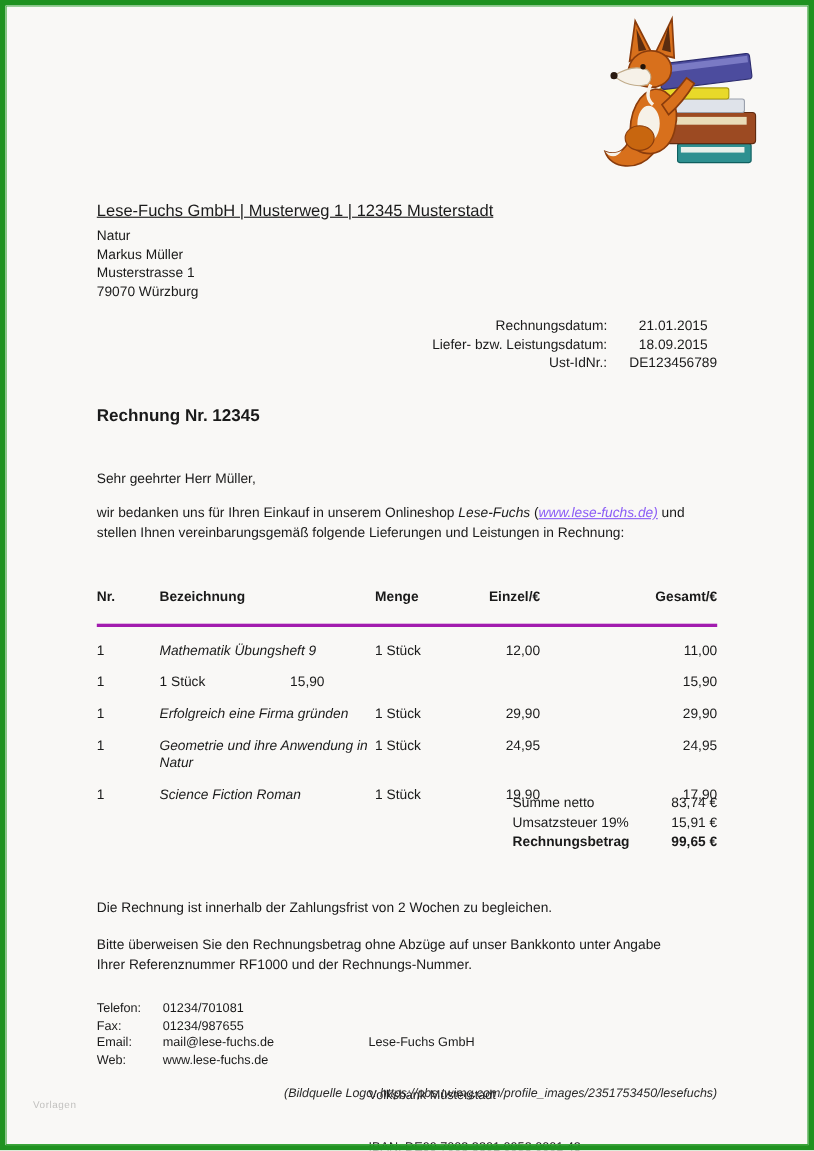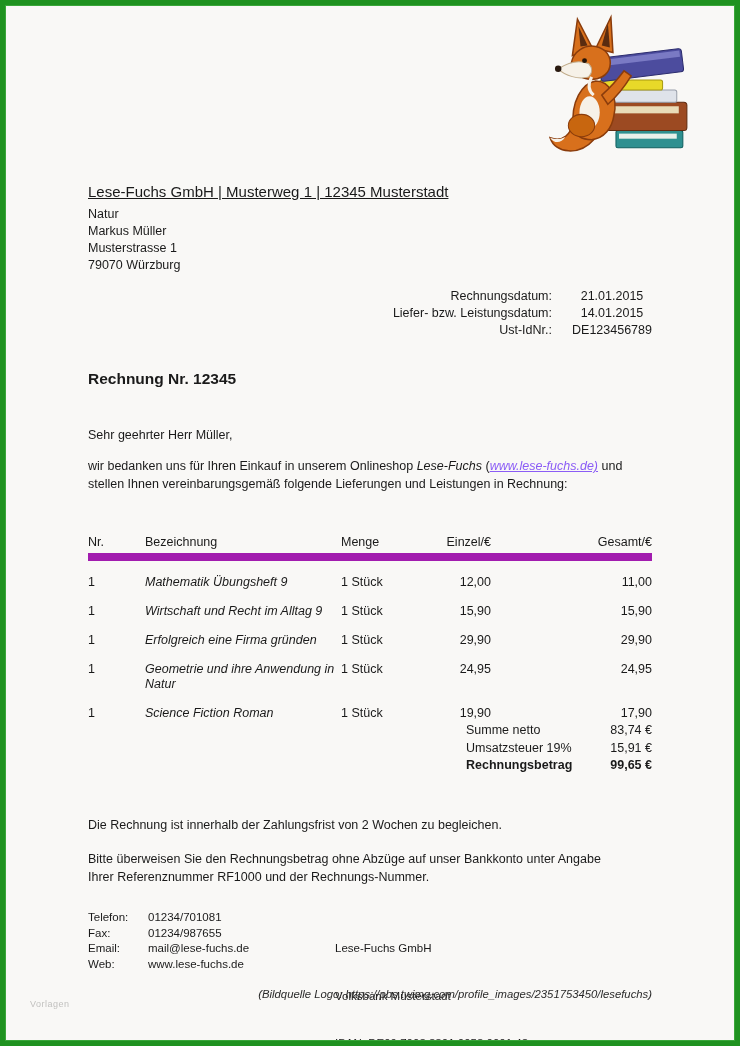--- a/index.html
+++ b/index.html
@@ -83,23 +83,23 @@
   .itable {
     position: absolute;
     left: 88px;
     top: 535px;
     width: 564px;
     font-size: 12.5px;
     line-height: 15px;
   }
   .t-head {
     display: flex;
-    font-weight: normal;
-    border-bottom: 8px solid #a21caf;
-    padding-bottom: 3px;
+    font-weight: bold;
+    border-bottom: 3px solid #a21caf;
+    padding-bottom: 17px;
   }
   .t-row { display: flex; margin-top: 14px; }
   .c-nr    { width: 57px; }
   .c-name  { width: 196px; }
   .c-qty   { width: 65px; }
   .c-unit  { width: 85px; text-align: right; }
   .c-total { flex: 1; text-align: right; }
   .t-row .c-name { font-style: italic; }
   .totals {
     position: absolute;
@@ -214,21 +214,21 @@
     <div>79070 Würzburg</div>
   </div>
 
   <div class="meta">
     <div class="meta-row">
       <span class="meta-label">Rechnungsdatum:</span>
       <span class="meta-value">21.01.2015</span>
     </div>
     <div class="meta-row">
       <span class="meta-label">Liefer- bzw. Leistungsdatum:</span>
-      <span class="meta-value">14.01.2015</span>
+      <span class="meta-value">18.09.2015</span>
     </div>
     <div class="meta-row">
       <span class="meta-label">Ust-IdNr.:</span>
       <span class="meta-value">DE123456789</span>
     </div>
   </div>
 
   <div class="doc-title">Rechnung Nr. 12345</div>
 
   <div class="greeting">Sehr geehrter Herr Müller,</div>
@@ -245,21 +245,20 @@
     </div>
     <div class="t-row">
       <span class="c-nr">1</span>
       <span class="c-name">Mathematik Übungsheft 9</span>
       <span class="c-qty">1 Stück</span>
       <span class="c-unit">12,00</span>
       <span class="c-total">11,00</span>
     </div>
     <div class="t-row">
       <span class="c-nr">1</span>
-      <span class="c-name">Wirtschaft und Recht im Alltag 9</span>
       <span class="c-qty">1 Stück</span>
       <span class="c-unit">15,90</span>
       <span class="c-total">15,90</span>
     </div>
     <div class="t-row">
       <span class="c-nr">1</span>
       <span class="c-name">Erfolgreich eine Firma gründen</span>
       <span class="c-qty">1 Stück</span>
       <span class="c-unit">29,90</span>
       <span class="c-total">29,90</span>

